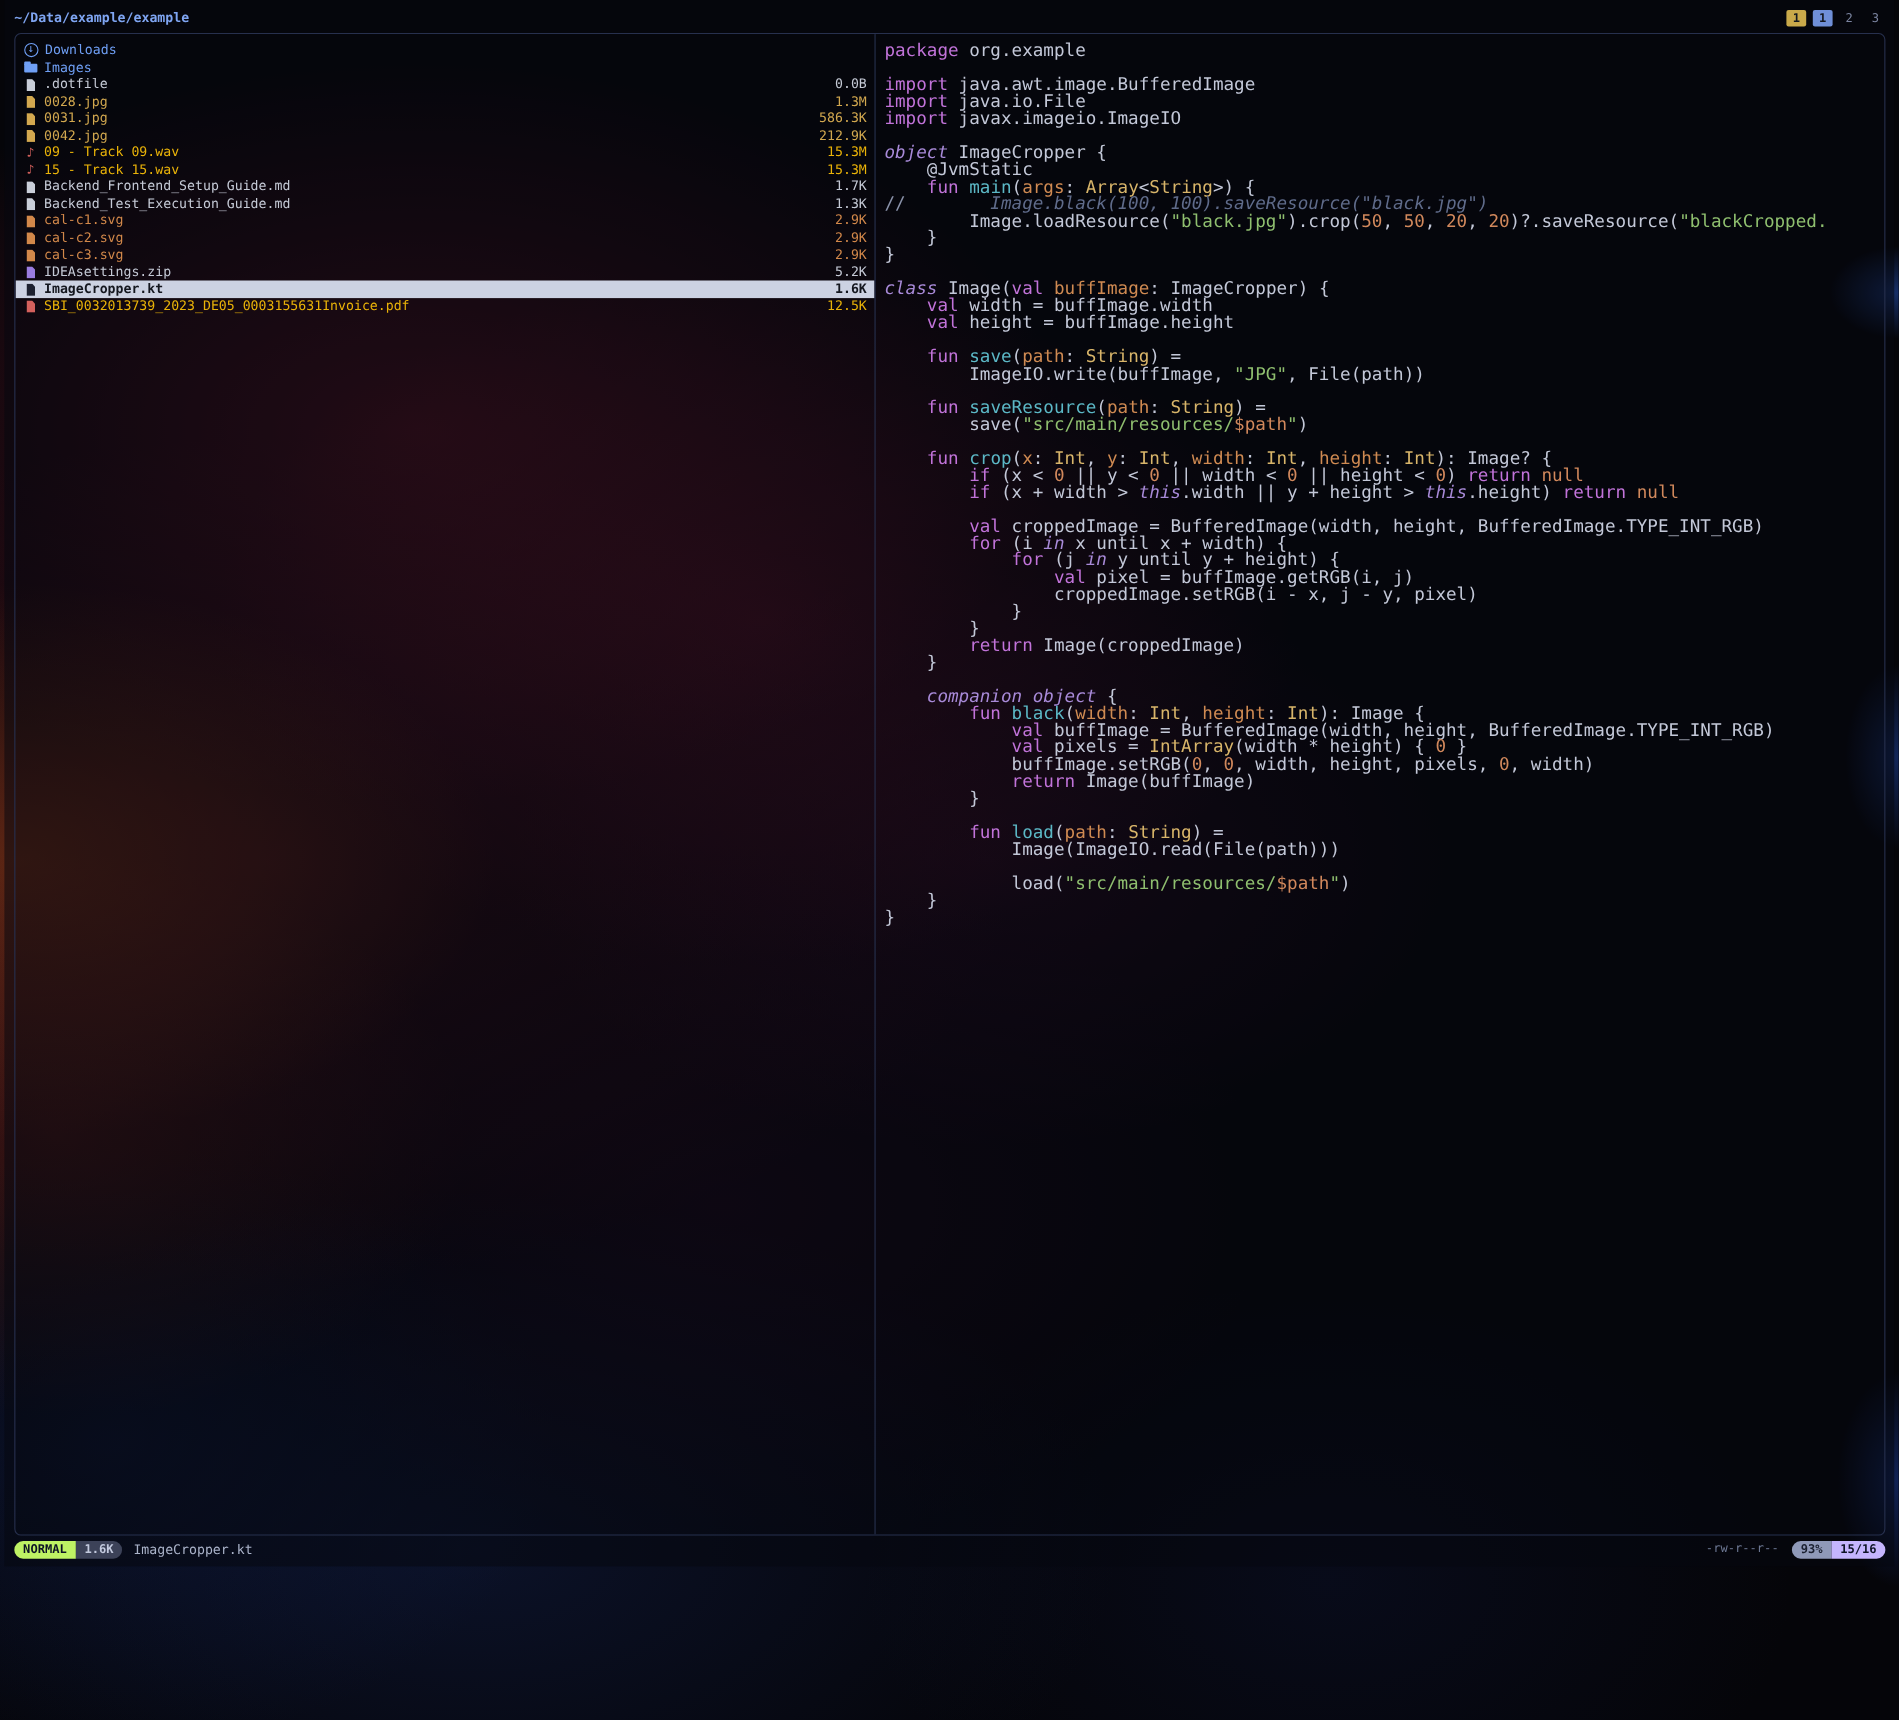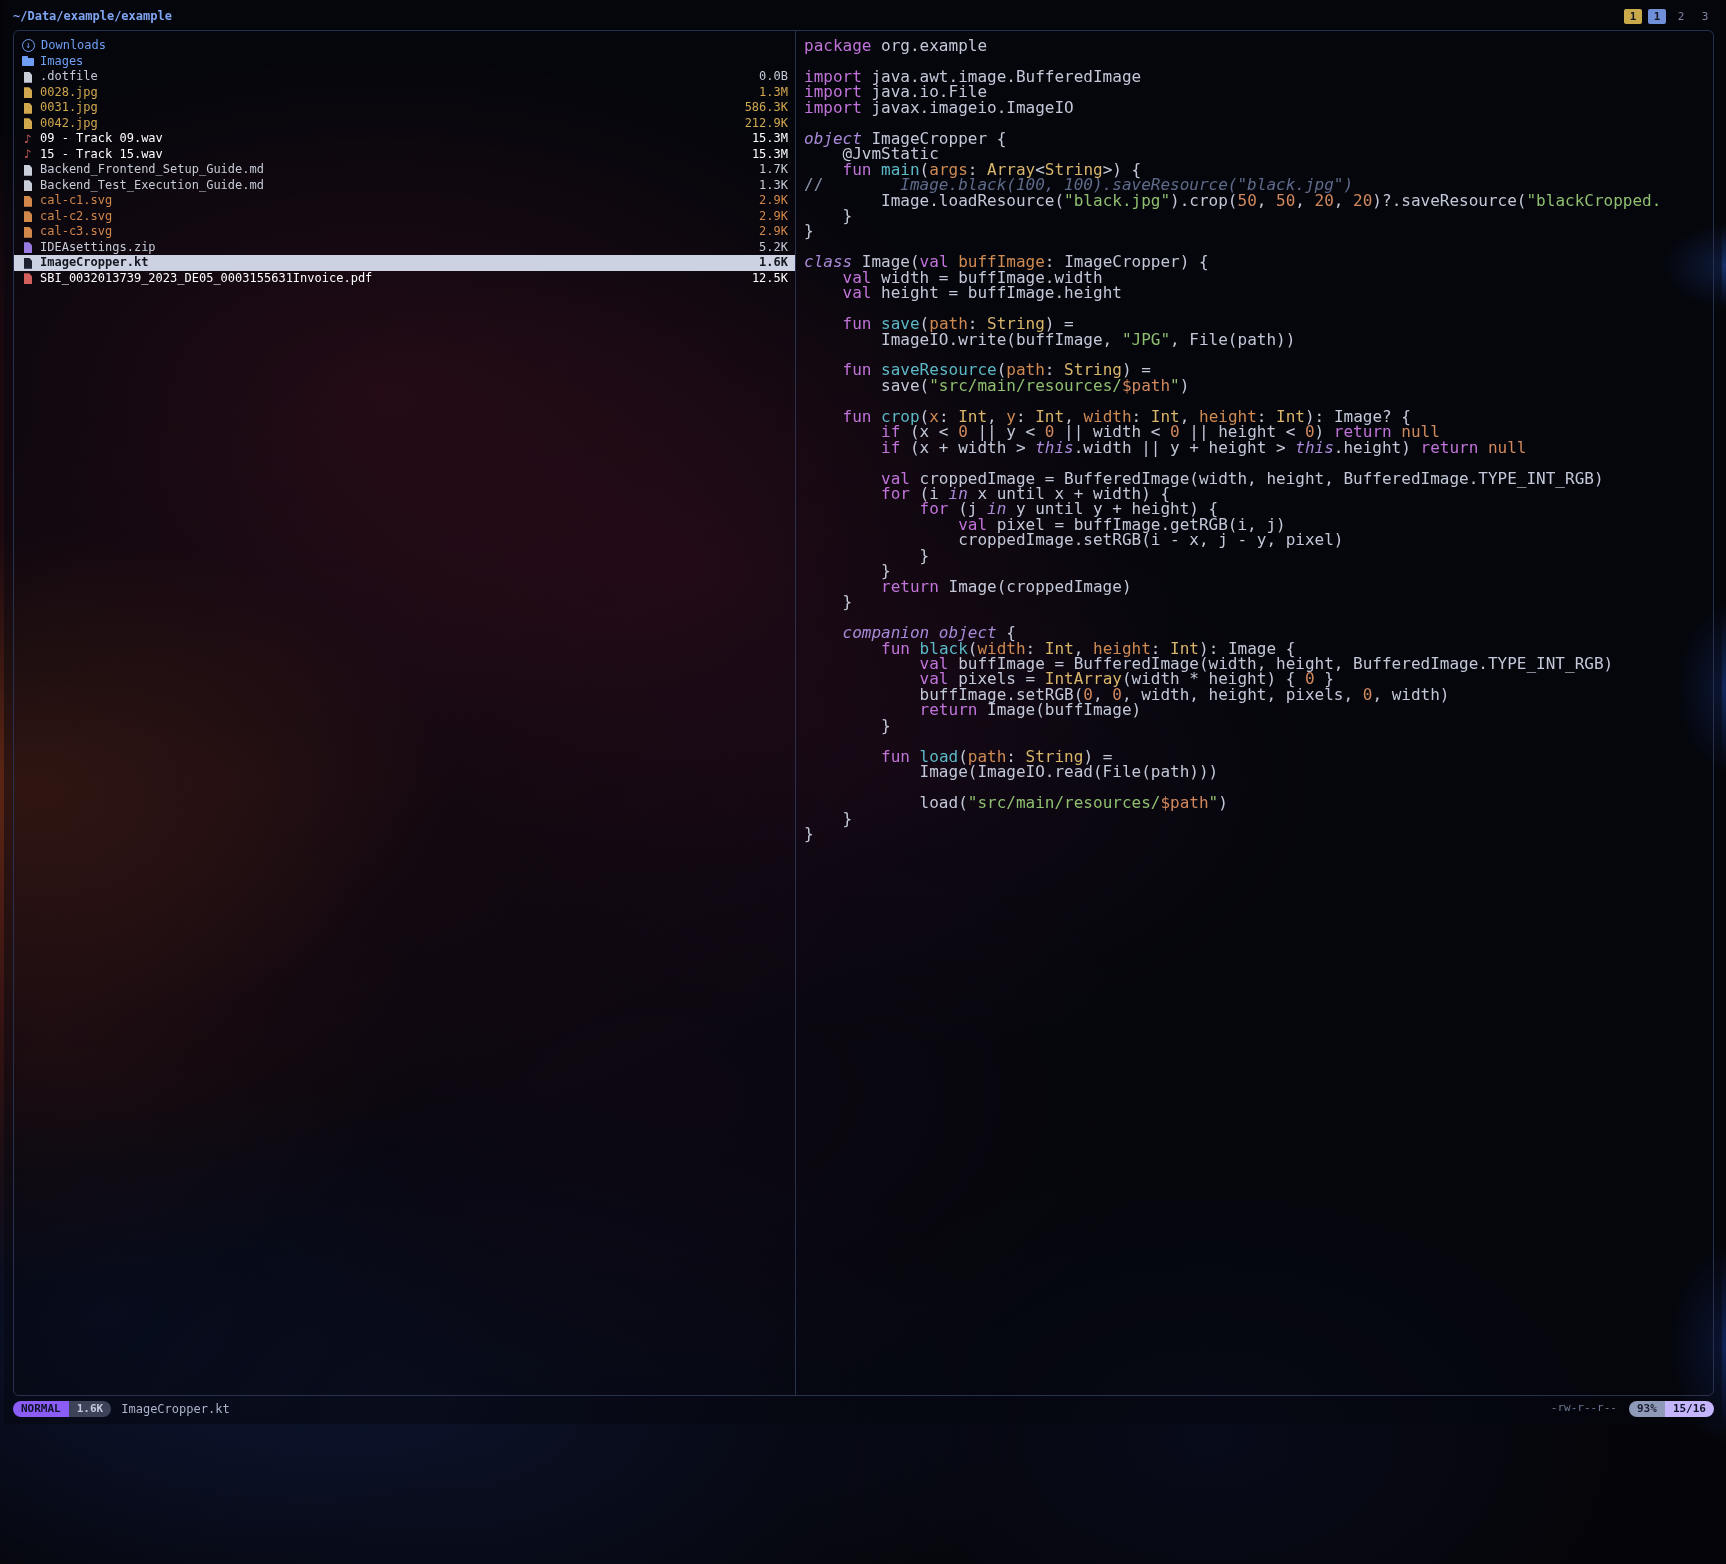--- a/index.html
+++ b/index.html
@@ -43,21 +43,21 @@
   .pane-mid{width:782px;border-right:1px solid #27304e;overflow:hidden}
   .pane-right{flex:1;padding:7px 0 0 8px;overflow:hidden}
   
   .row{display:flex;align-items:center;height:15.5px;line-height:15.5px;font-size:12px;padding:0 7px 0 8px;white-space:pre}
   .nm{flex:1;overflow:hidden;white-space:pre}
   .sz{margin-left:8px}
   .c-white .nm,.c-white .sz{color:#c5cad6}
   .c-blue .nm,.c-blue .sz{color:#6f9ff5}
   .c-yellow .nm,.c-yellow .sz{color:#d2a84f}
   .c-orange .nm,.c-orange .sz{color:#d2884a}
-  .c-red .nm,.c-red .sz{color:#ffffff}
+  .c-red .nm,.c-red .sz{color:#eab308}
   .row.sel{background:#ccd2e2}
   .row.sel .nm,.row.sel .sz{color:#14171f;font-weight:bold}
   .row.p-sel{background:#31519c}
   .row.p-sel .nm{color:#dbe3f7;font-weight:bold}
   
   .ic{display:inline-block;width:12px;height:12px;margin-right:6px;position:relative;flex:none;font-style:normal}
   .ic-folder::before{content:"";position:absolute;left:0;top:3px;width:12px;height:8px;background:#6f9ff5;border-radius:1px}
   .ic-folder::after{content:"";position:absolute;left:0;top:1px;width:6px;height:3px;background:#6f9ff5;border-radius:1px 1px 0 0}
   .row.p-sel .ic-folder::before,.row.p-sel .ic-folder::after{background:#cdd9f6}
   .ic-download{border:1px solid #6f9ff5;border-radius:50%;width:11px;height:11px;color:#6f9ff5}
@@ -82,21 +82,21 @@
   .tk-t{color:#d8b56a}
   .tk-s{color:#8fbf6f}
   .tk-n{color:#d1885c}
   .tk-a{color:#cf8a52}
   .tk-c{color:#5f6b8a;font-style:italic}
   .tk-d{color:#8b93ab}
   
   .statusbar{height:18px;margin-top:4px;display:flex;align-items:center;font-size:11px}
   .sb-right{margin-left:auto;display:flex;align-items:flex-start}
   .pill{padding:1px 8px;font-weight:bold;line-height:14px}
-  .pill-mode{background:#8b5cf6;color:#0d1326;border-radius:8px 0 0 8px}
+  .pill-mode{background:#bef264;color:#0d1326;border-radius:8px 0 0 8px}
   .pill-size{background:#3c4258;color:#c3cade;border-radius:0 8px 8px 0}
   .fname{margin-left:10px;color:#aab3c9;font-size:12px}
   .perm{color:#6d7894;margin-right:12px}
   .pill-pct{background:#8f99b8;color:#1a2030;border-radius:8px 0 0 8px}
   .pill-pos{background:#c4b5fd;color:#0d1326;border-radius:0 8px 8px 0}
 </style>
 </head>
 <body>
 
 <div class="terminal">

